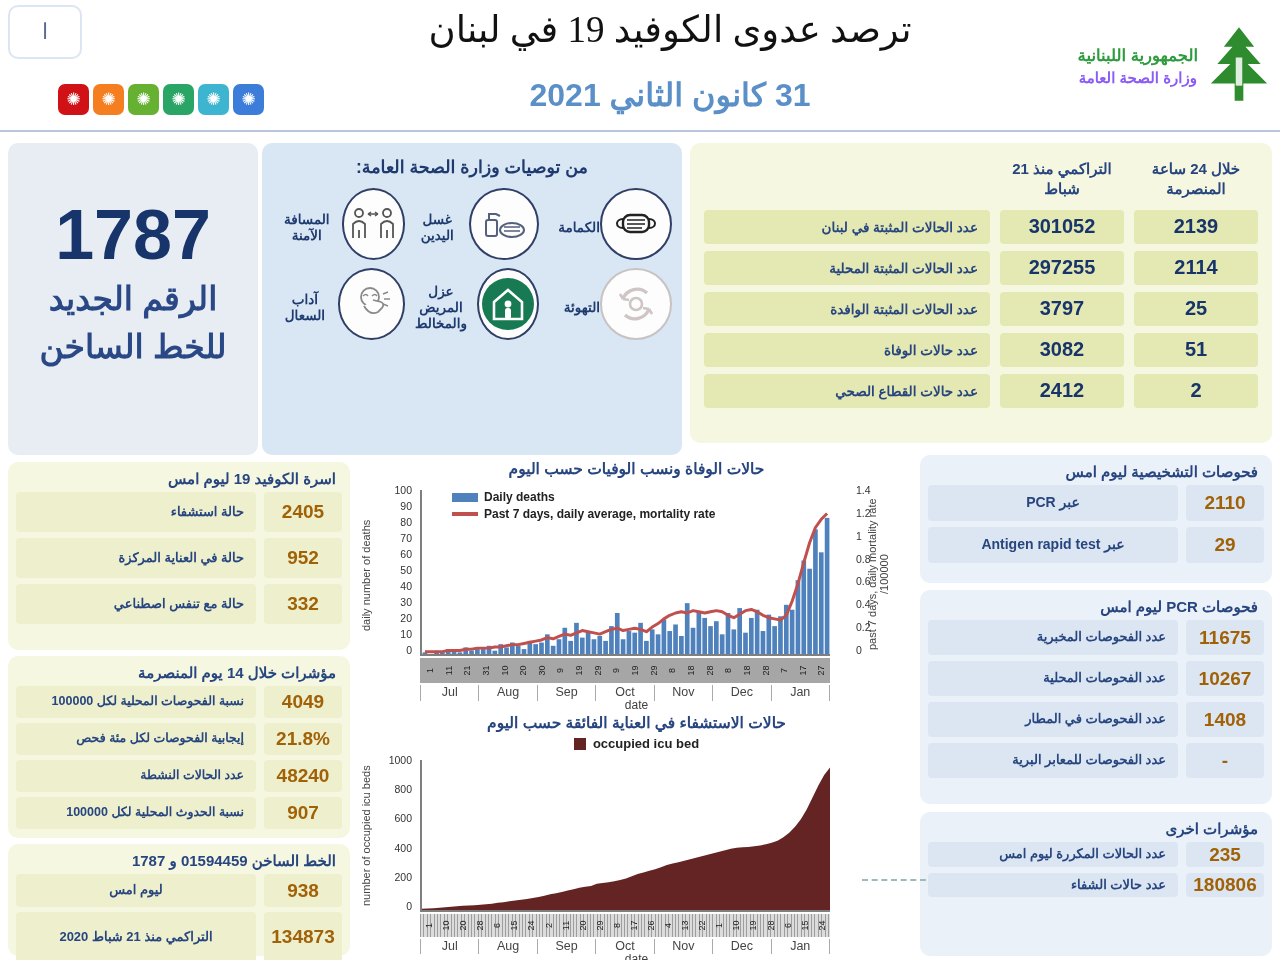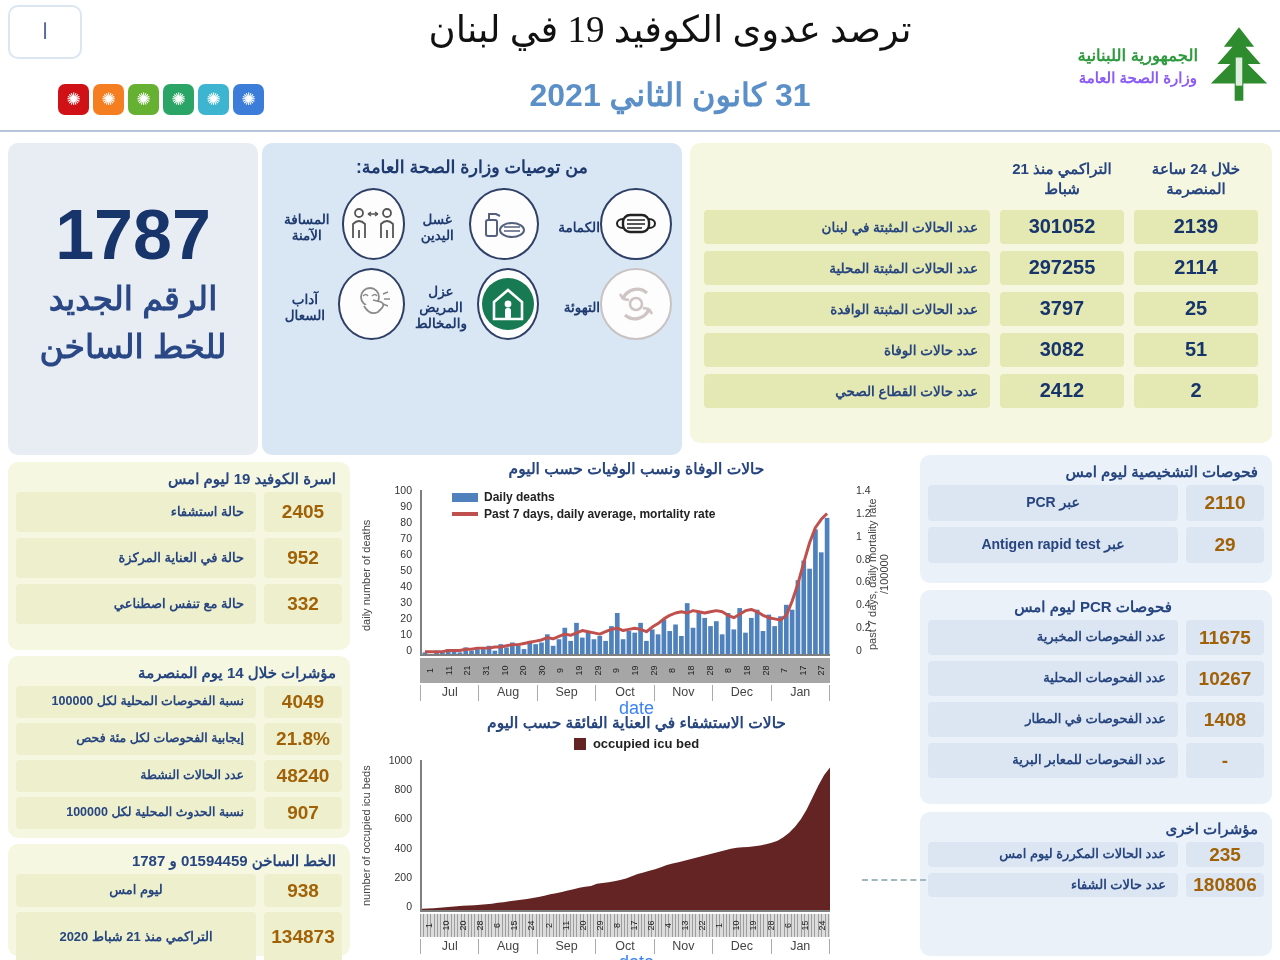--- a/index.html
+++ b/index.html
@@ -82,21 +82,21 @@
     font-size:13px; color:#222; font-weight:bold; }
   .sw-sq { width:12px; height:12px; }
   .band { position:absolute; display:flex; }
   .band span { flex:1; display:flex; align-items:center; justify-content:center;
     transform:rotate(-90deg); font-size:9px; color:#222; white-space:nowrap; }
   .band1 { background:#a6a6a6; }
   .band2 { background:repeating-linear-gradient(to right,#9e9e9e 0 1px,#dcdcdc 1px 3.4px); }
   .months { position:absolute; display:flex; }
   .months div { flex:1; text-align:center; font-size:12.5px; color:#444; border-left:1px solid #aaa; }
   .months div:last-child { border-right:1px solid #aaa; }
-  .datelab { position:absolute; width:100%; text-align:center; font-size:18px; color:#3b82f6; }
+  .datelab { position:absolute; width:100%; text-align:center; font-size:12px; color:#404040; }
 
   .dashes { position:absolute; left:862px; top:879px; width:64px; border-top:2px dashed #9fb7bd; }
 </style>
 </head>
 <body>
 
 <div id="page">
 
   <div class="corner-box">
     <span>ا</span>
@@ -297,21 +297,21 @@
         <div class="lab bcell" style="justify-content:center; font-size:14px">عبر PCR</div>
         <div class="val bcell">2110</div>
       </div>
       <div class="srow" style="height:36px">
         <div class="lab bcell" style="justify-content:center; font-size:14px">عبر Antigen rapid test</div>
         <div class="val bcell">29</div>
       </div>
     </div>
   </div>
 
-  <div class="panel p-blue" style="left:920px; top:590px; width:352px; height:214px;text-align:center;">
+  <div class="panel p-blue" style="left:920px; top:590px; width:352px; height:214px;">
     <div class="p-title">فحوصات  PCR ليوم امس</div>
     <div class="rowset">
       <div class="srow" style="height:35px">
         <div class="lab bcell">عدد الفحوصات المخبرية</div>
         <div class="val bcell">11675</div>
       </div>
       <div class="srow" style="height:35px">
         <div class="lab bcell">عدد الفحوصات المحلية</div>
         <div class="val bcell">10267</div>
       </div>

